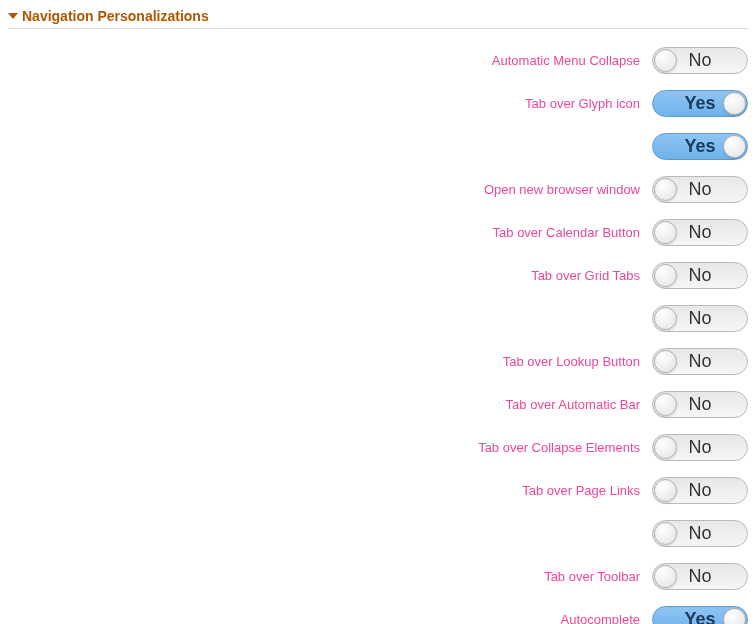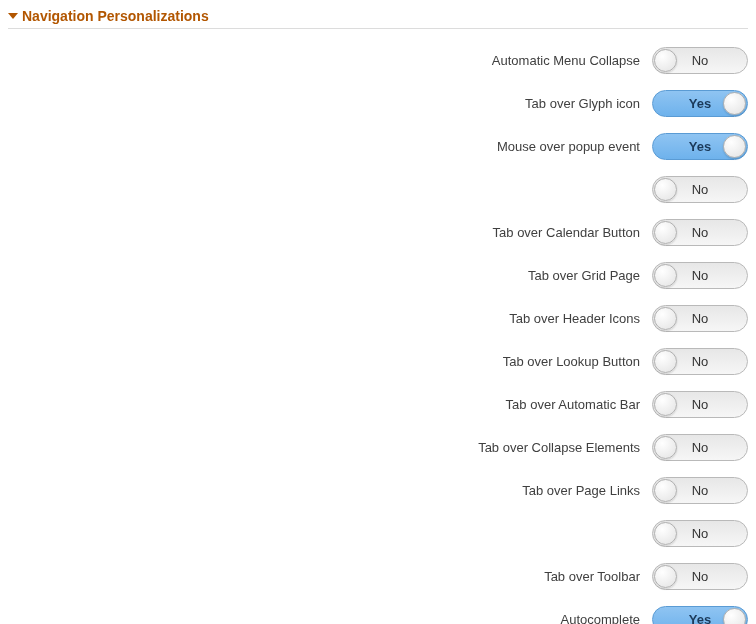--- a/index.html
+++ b/index.html
@@ -37,36 +37,36 @@
     flex-direction: column;
     gap: 16px;
   }
   .row {
     display: flex;
     align-items: center;
     justify-content: flex-end;
     gap: 12px;
   }
   .row-label {
-    color: #404040;
+    color: #ec4899;
     font-size: 13px;
     text-align: right;
   }
   .toggle {
     position: relative;
     width: 96px;
     height: 27px;
     border-radius: 14px;
     border: 1px solid #b9b9b9;
     background: linear-gradient(to bottom, #e7e7e7, #f6f6f6);
     cursor: pointer;
     display: flex;
     align-items: center;
     justify-content: center;
-    font-size: 13px;
+    font-size: 18px;
     color: #333;
     font-weight: normal;
   }
   .toggle.on {
     background: linear-gradient(to bottom, #8fc4f2, #6eb2ec);
     border-color: #5a9bd4;
     color: #1b3a5a;
     font-weight: bold;
     text-align: right;
   }
@@ -103,48 +103,47 @@
       </div>
     </div>
     <div class="row">
       <span class="row-label">Tab over Glyph icon</span>
       <div class="toggle on">
         <span class="knob"></span>
         <span class="toggle-label">Yes</span>
       </div>
     </div>
     <div class="row">
-      <span class="row-label">Mouse over popup event</span>
       <div class="toggle on">
         <span class="knob"></span>
         <span class="toggle-label">Yes</span>
       </div>
     </div>
     <div class="row">
+      <span class="row-label">Open new browser window</span>
       <div class="toggle off">
         <span class="knob"></span>
         <span class="toggle-label">No</span>
       </div>
     </div>
     <div class="row">
       <span class="row-label">Tab over Calendar Button</span>
       <div class="toggle off">
         <span class="knob"></span>
         <span class="toggle-label">No</span>
       </div>
     </div>
     <div class="row">
-      <span class="row-label">Tab over Grid Page</span>
+      <span class="row-label">Tab over Grid Tabs</span>
       <div class="toggle off">
         <span class="knob"></span>
         <span class="toggle-label">No</span>
       </div>
     </div>
     <div class="row">
-      <span class="row-label">Tab over Header Icons</span>
       <div class="toggle off">
         <span class="knob"></span>
         <span class="toggle-label">No</span>
       </div>
     </div>
     <div class="row">
       <span class="row-label">Tab over Lookup Button</span>
       <div class="toggle off">
         <span class="knob"></span>
         <span class="toggle-label">No</span>

